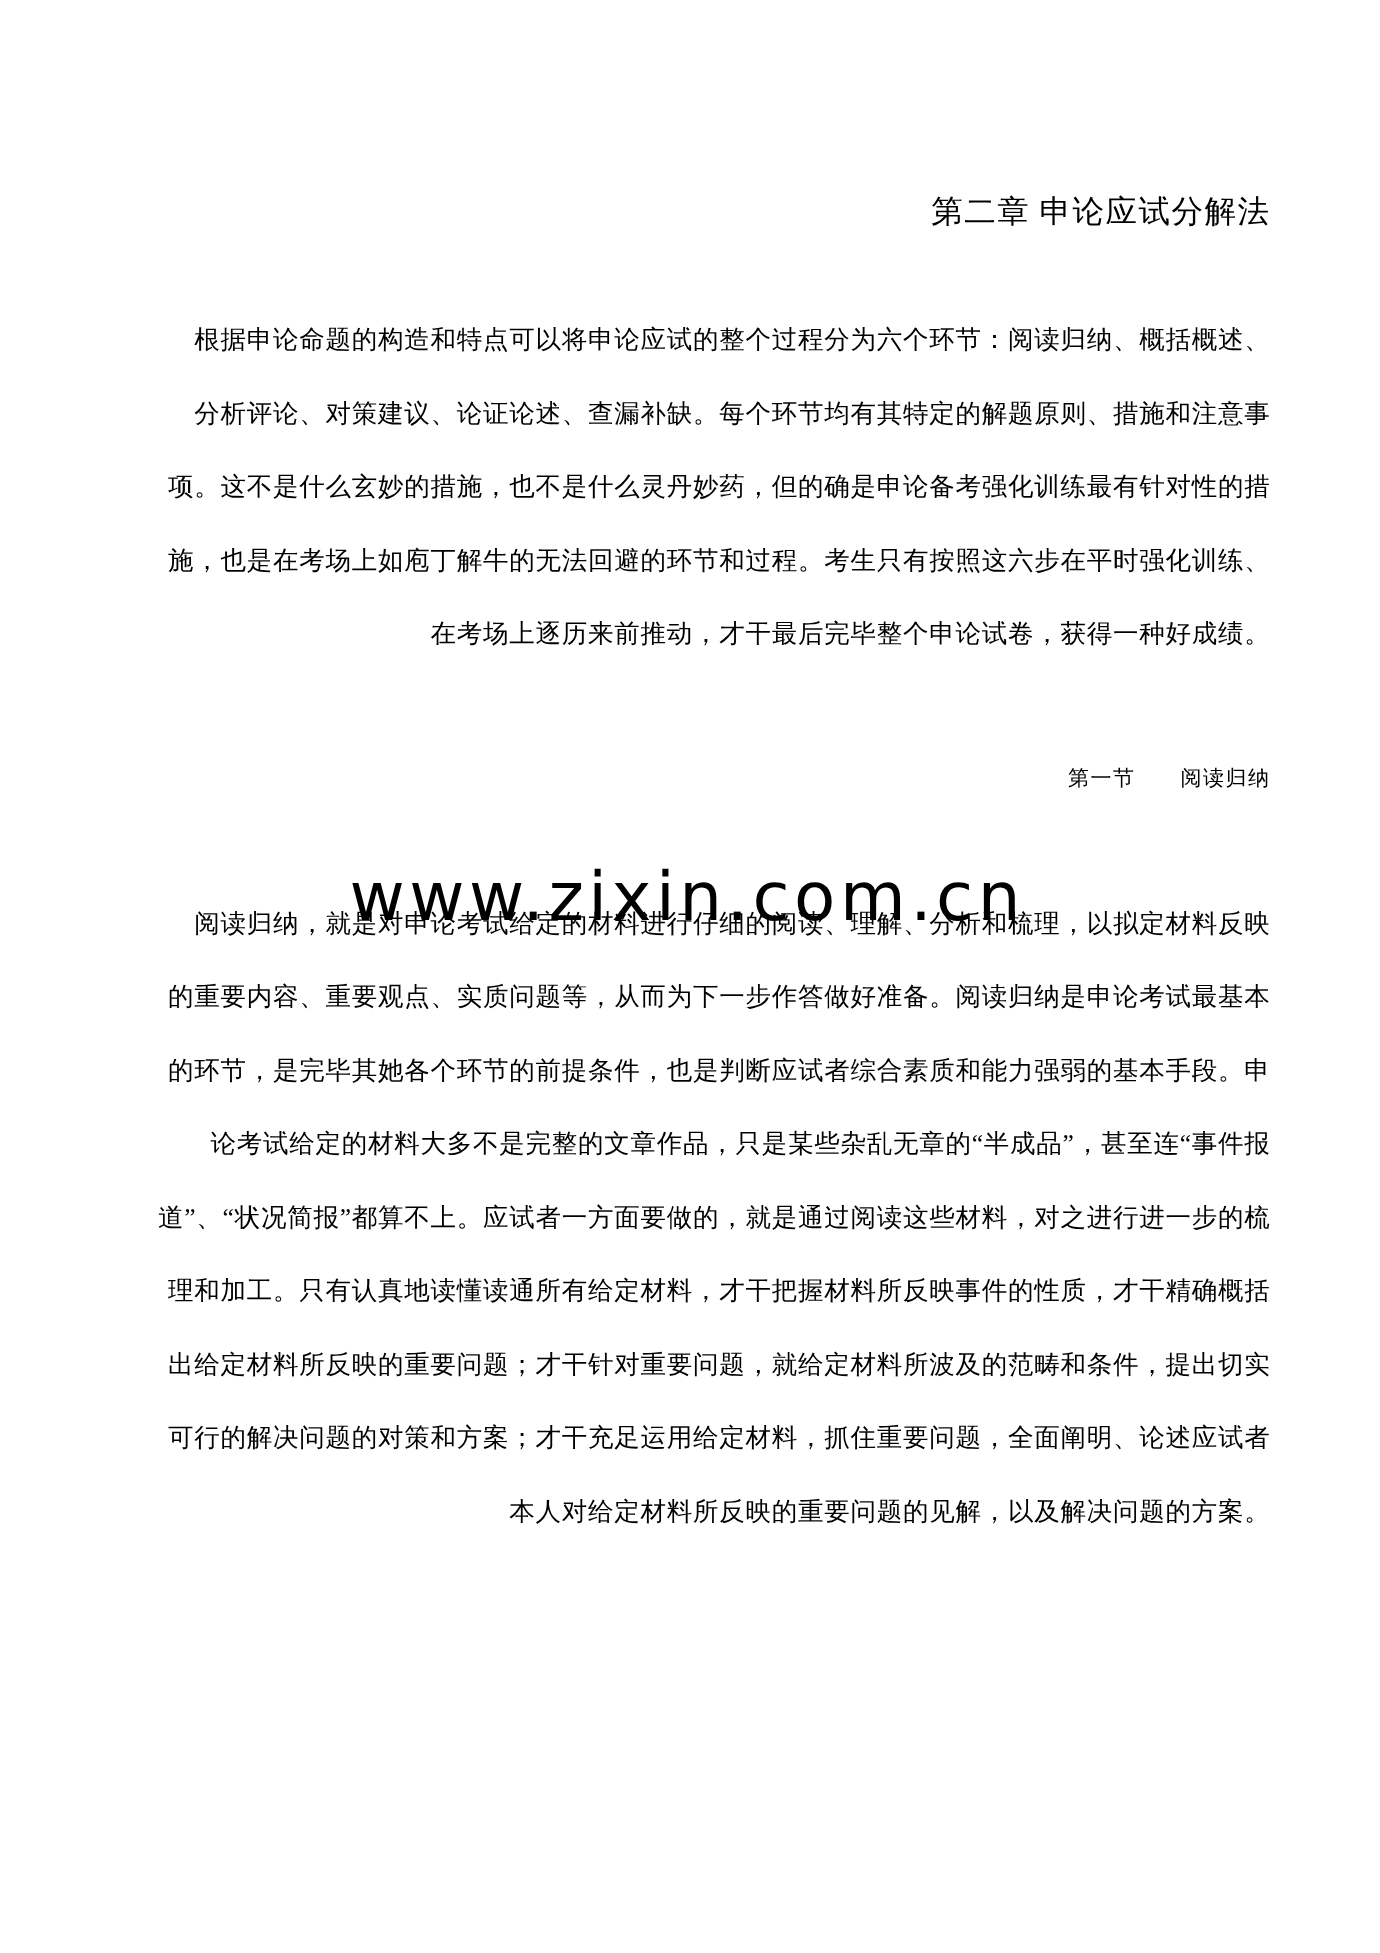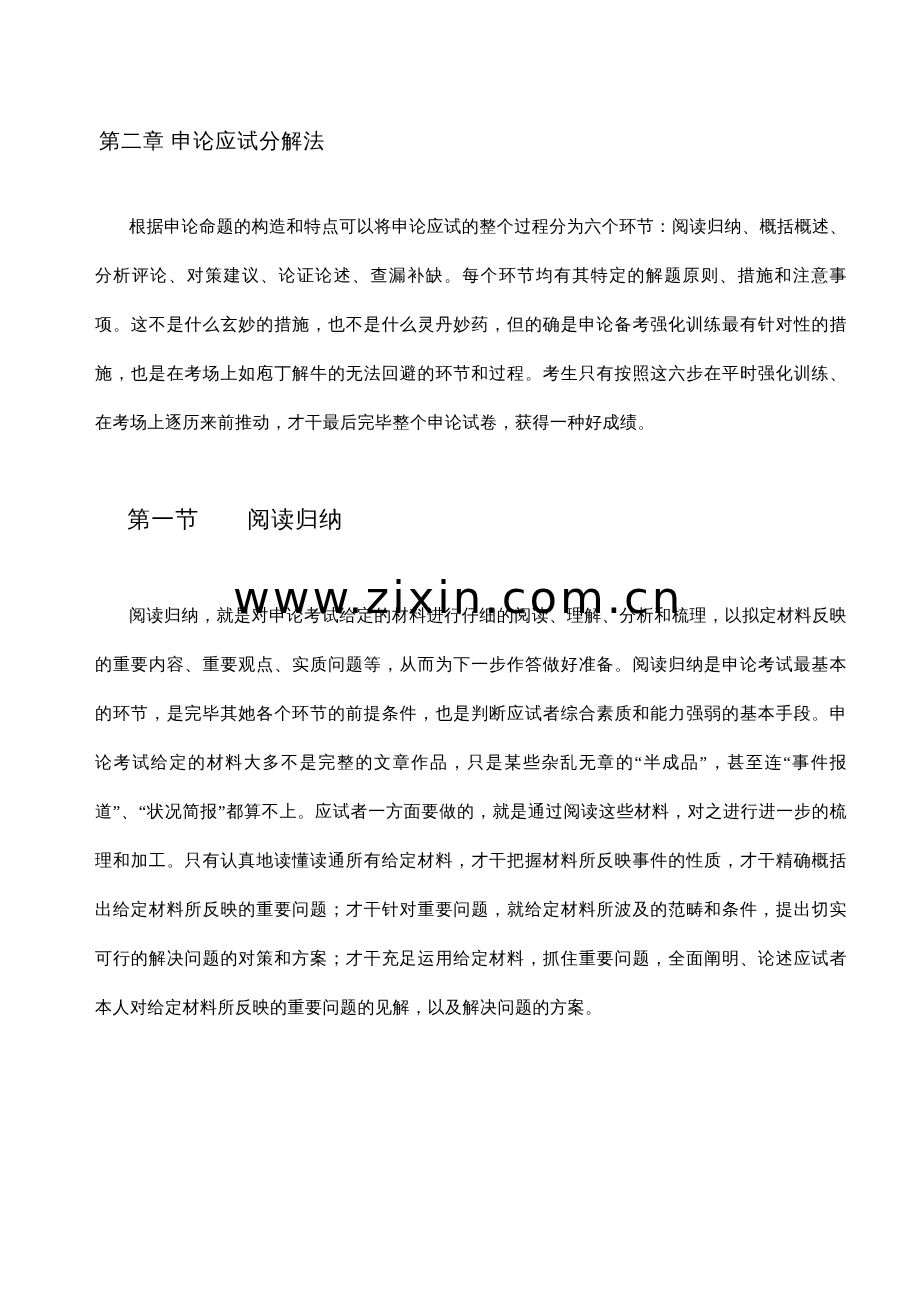--- a/index.html
+++ b/index.html
@@ -32,40 +32,41 @@
   .para {
     margin-top: 47px;
     font-size: 17px;
     line-height: 49px;
     text-align: justify;
     text-indent: 2em;
     letter-spacing: 0.5px;
   }
   .section-heading {
     margin-top: 48px;
-    font-size: 23px;
+    font-size: 14px;
     line-height: 49px;
     text-indent: 1.4em;
     letter-spacing: 1px;
   }
   .watermark {
     position: absolute;
     left: 233px;
     top: 572px;
     font-family: "DejaVu Sans", "Liberation Sans", sans-serif;
     font-size: 45px;
     line-height: 52px;
     color: #000000;
     letter-spacing: 3px;
     pointer-events: none;
     white-space: nowrap;
   }
   .body-text-block {
     position: relative;
     z-index: 1;
+    text-align: right;
   }
 </style>
 </head>
 <body>
 
 <div class="watermark">www.zixin.com.cn</div>
 
 <div class="doc-page">
   <div class="doc-title body-text-block">第二章 申论应试分解法</div>
 

